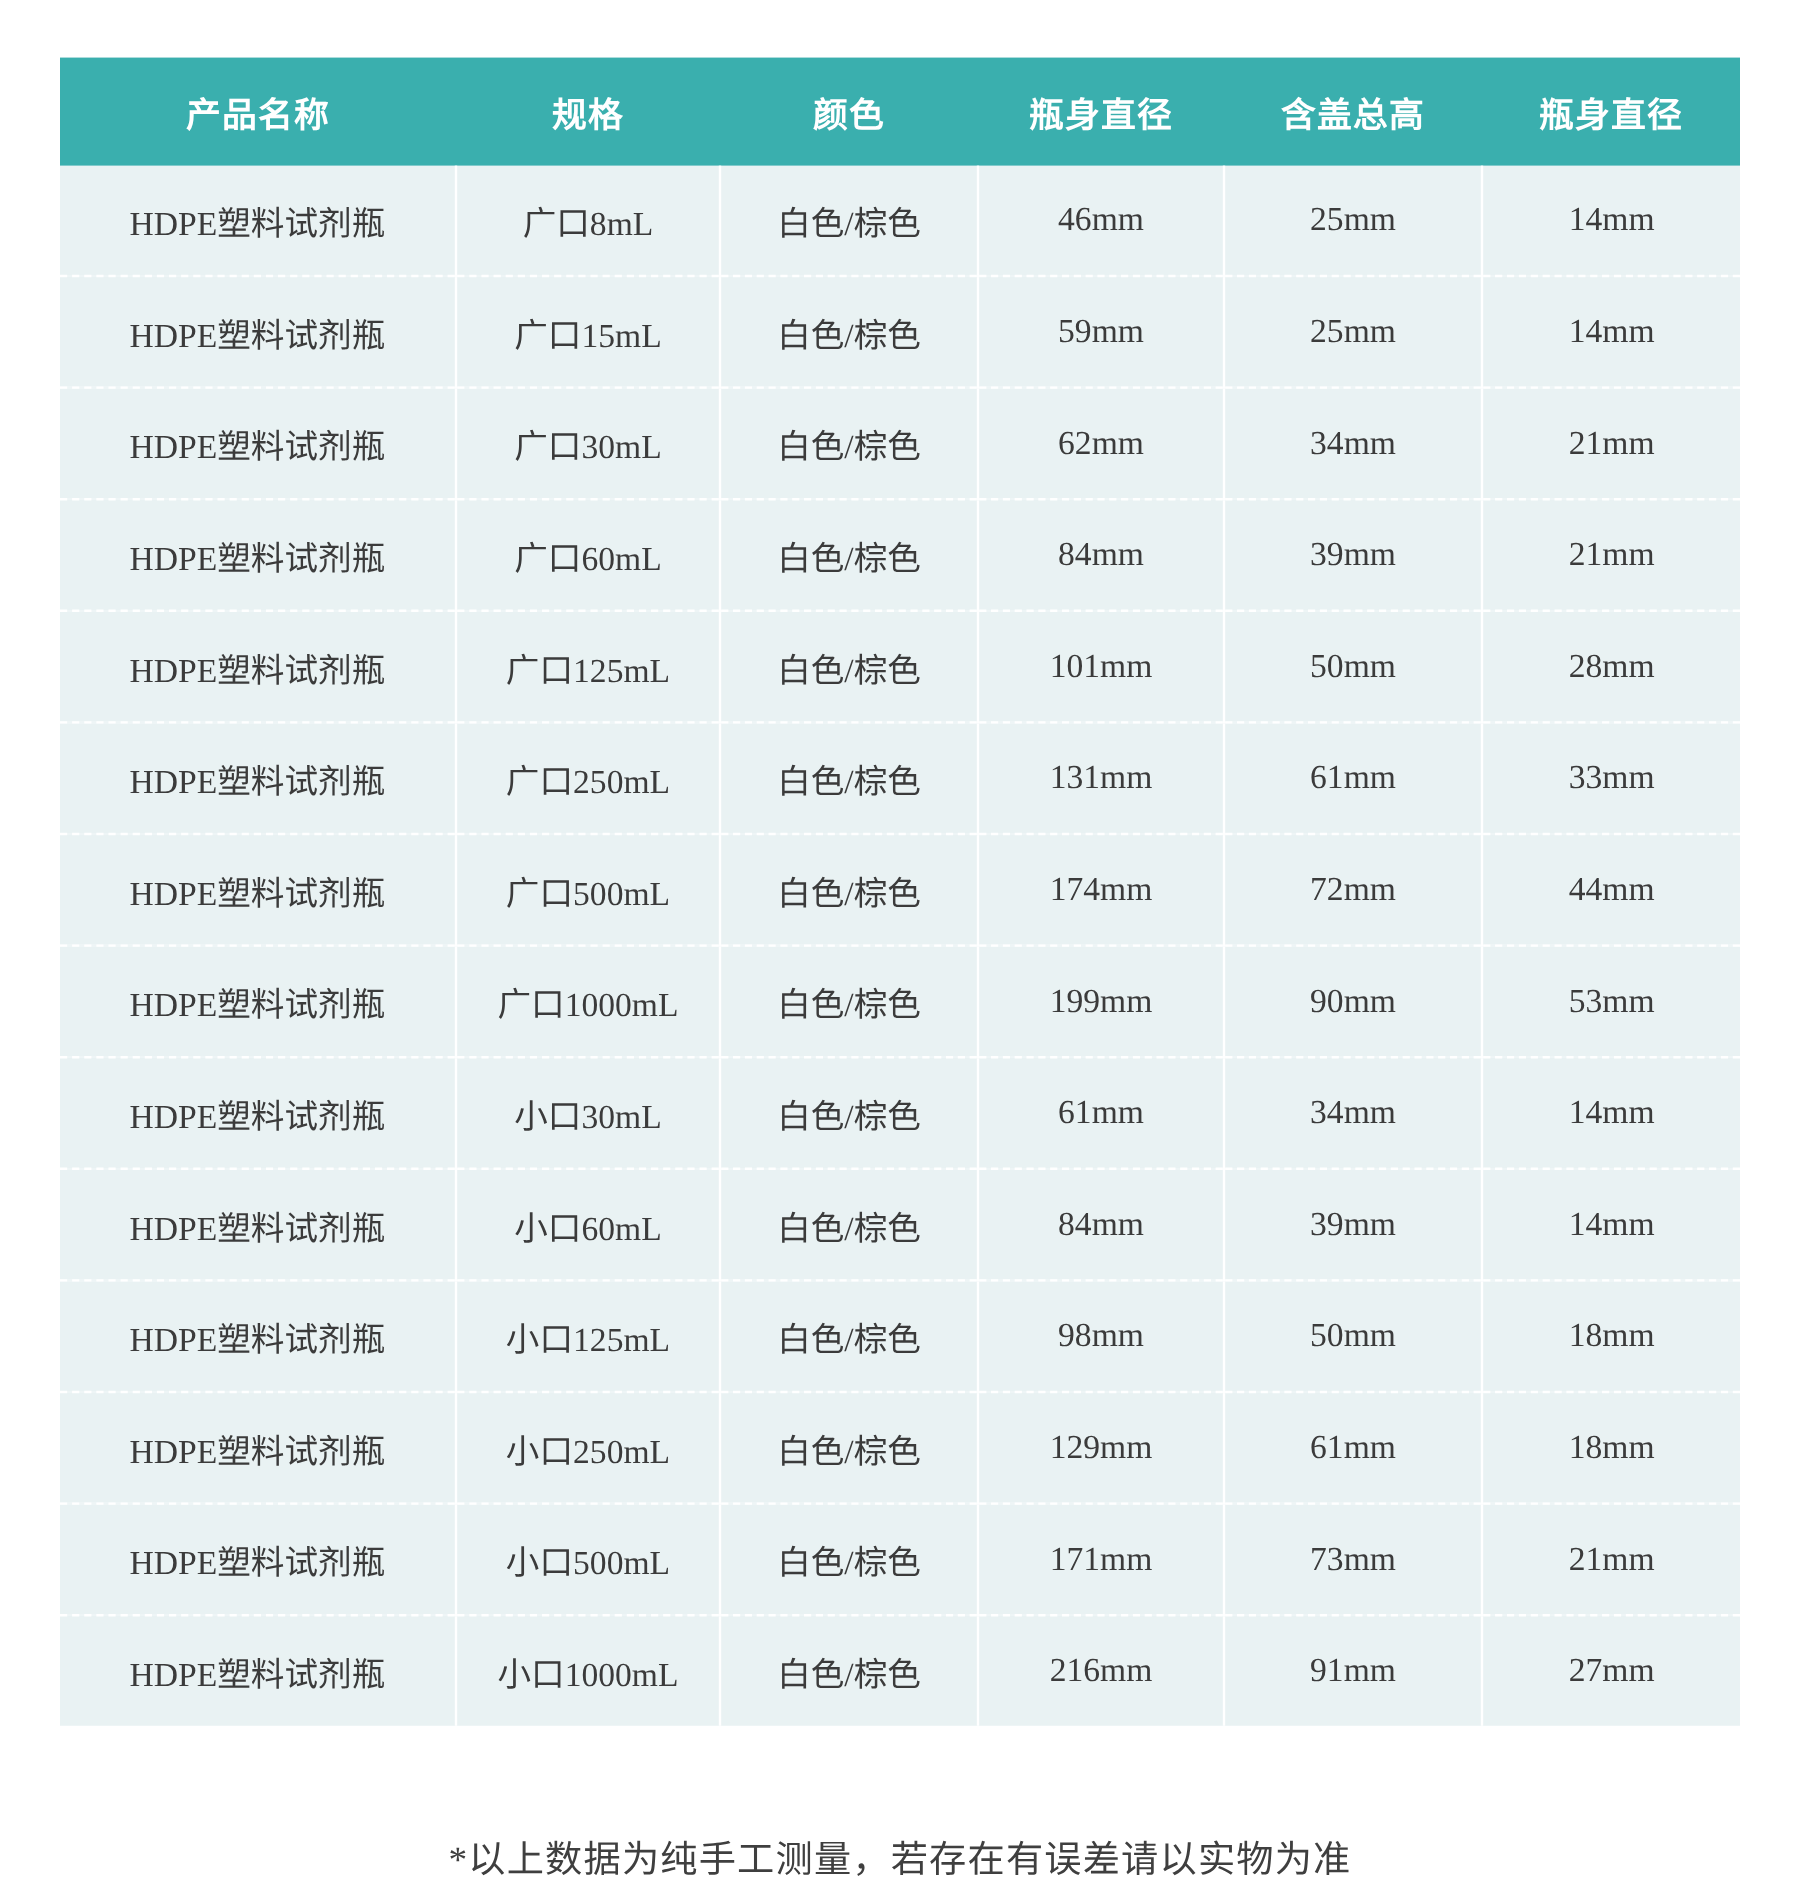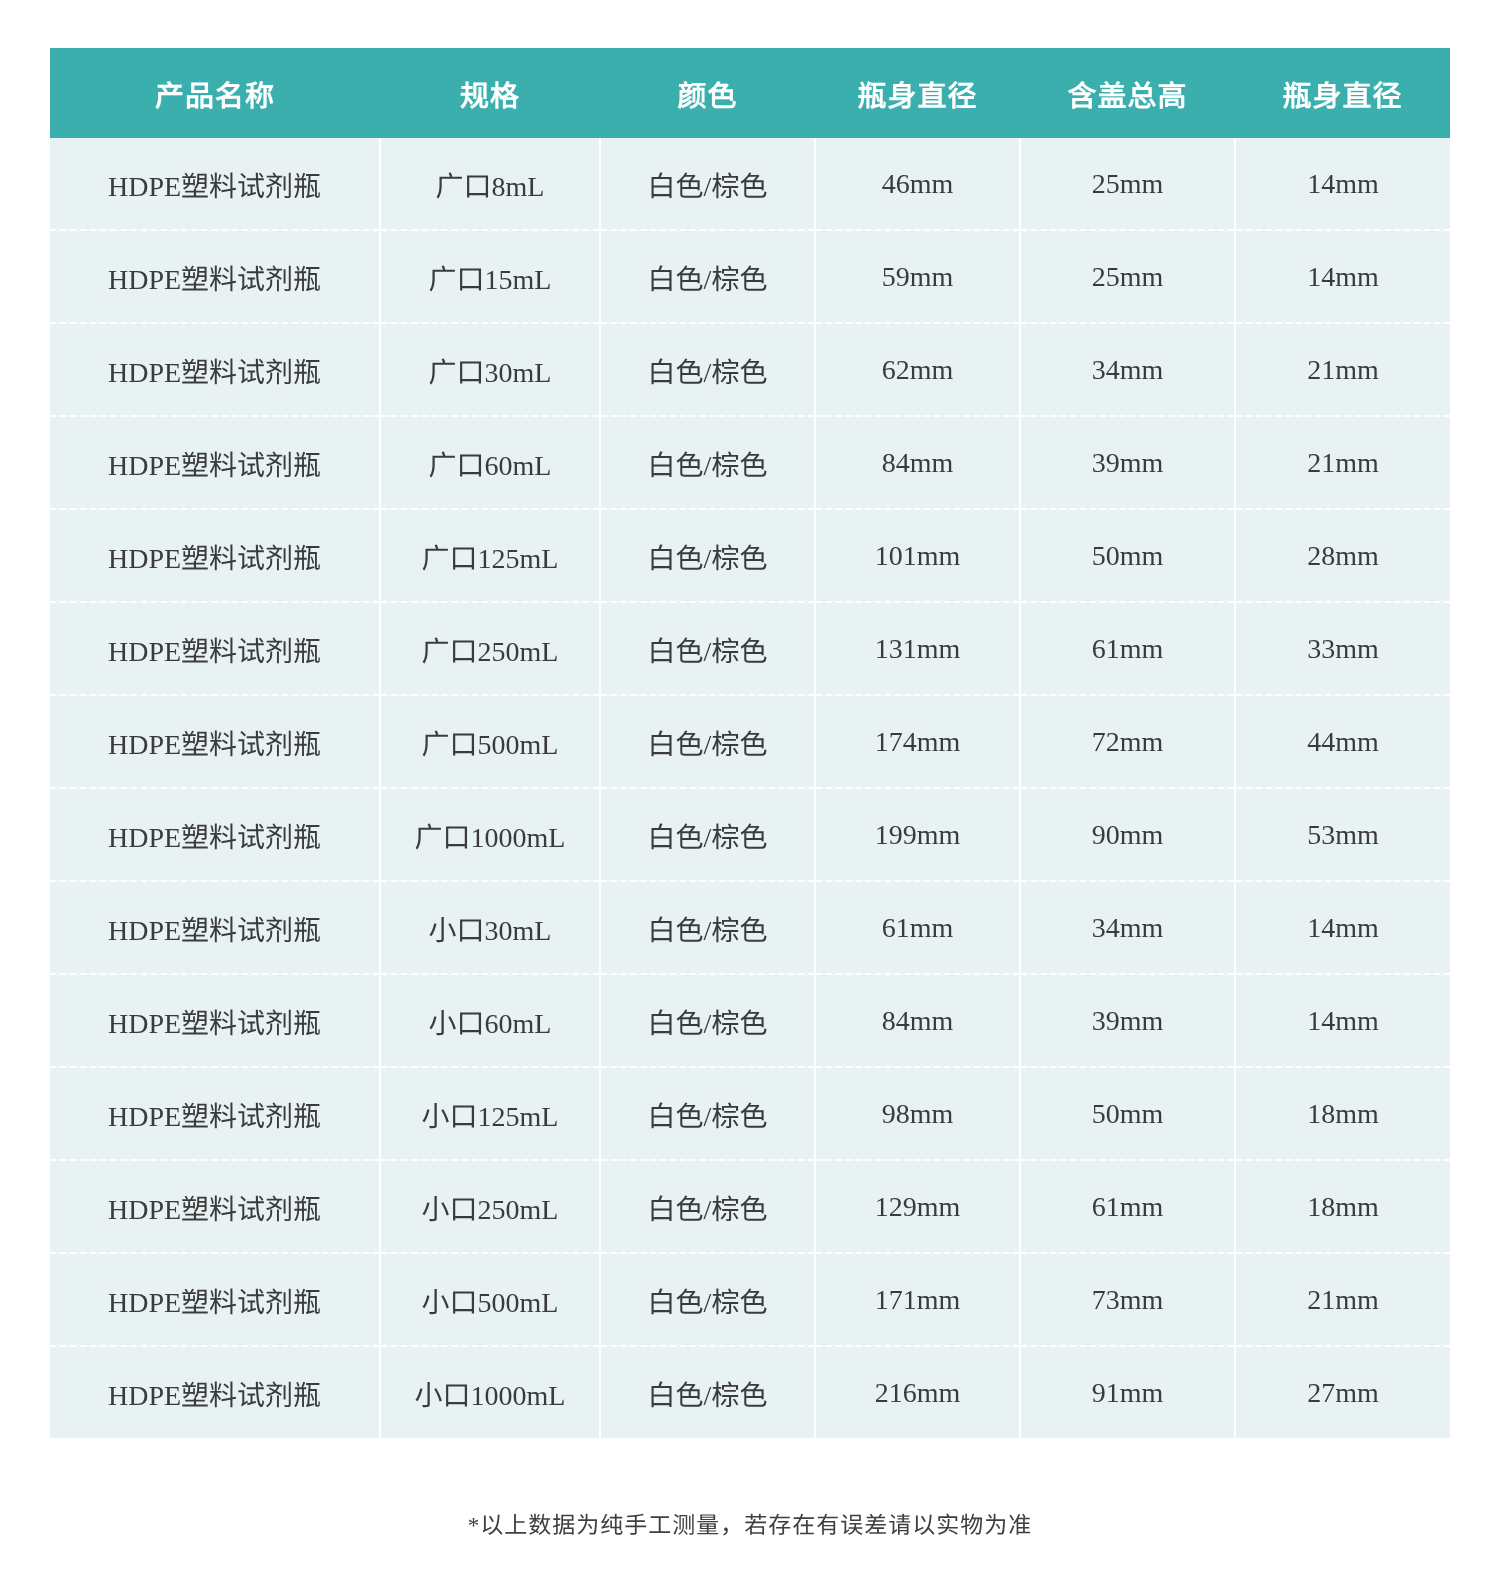--- a/index.html
+++ b/index.html
@@ -63,23 +63,23 @@
   col.c0 { width: 330px; }
   col.c1 { width: 220px; }
   col.c2 { width: 215px; }
   col.c3 { width: 205px; }
   col.c4 { width: 215px; }
   col.c5 { width: 215px; }
 
   .note {
     width: 1400px;
     text-align: center;
-    font-size: 23px;
+    font-size: 31px;
     color: #3f3f3f;
-    margin-top: 68px;
+    margin-top: 86px;
     letter-spacing: 1px;
   }
 </style>
 </head>
 <body>
 
 <div class="page">
   <table class="spec-table">
     <colgroup>
       <col class="c0">

